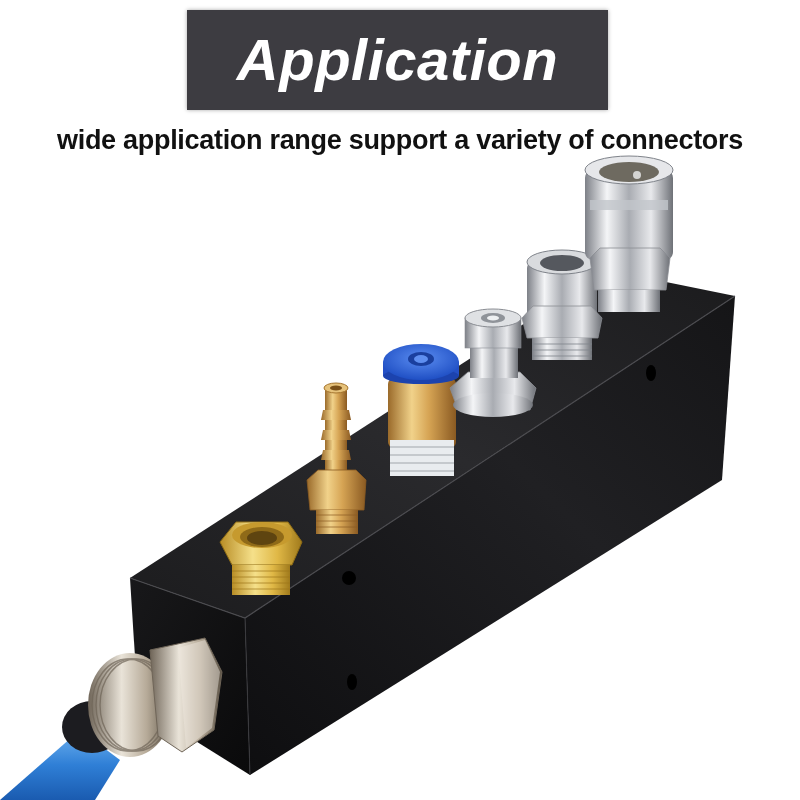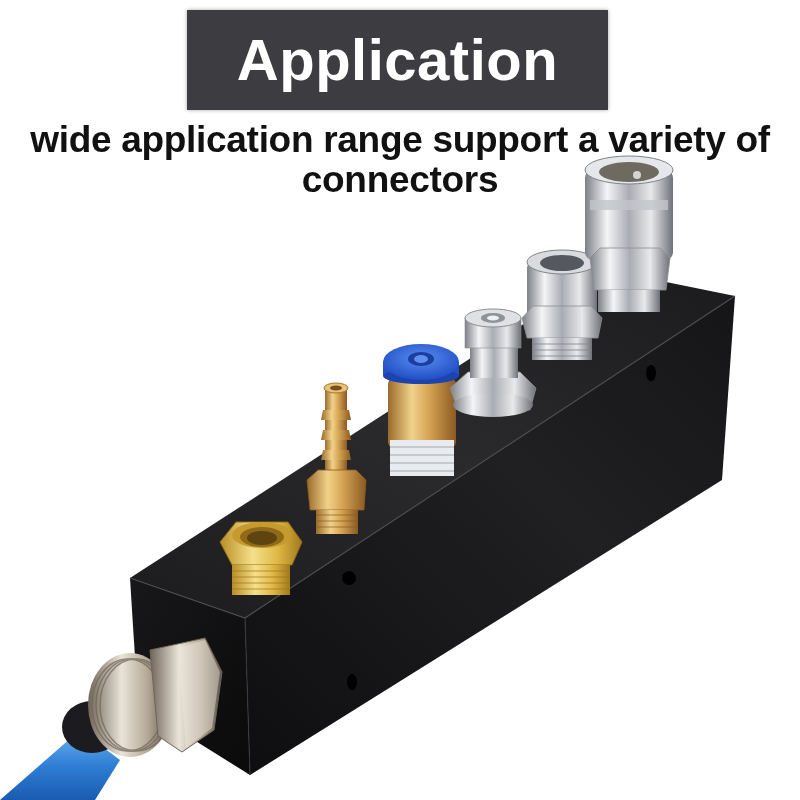--- a/index.html
+++ b/index.html
@@ -1,29 +1,29 @@
 <!DOCTYPE html>
 <html><head>
   <meta charset="utf-8">
   <style>
     html, body { margin: 0; padding: 0; background: #ffffff; }
     body { width: 800px; height: 800px; position: relative; overflow: hidden; font-family: "Liberation Sans", sans-serif; }
     .banner {
       position: absolute; left: 187px; top: 10px; width: 421px; height: 100px;
       background: #3d3c41;
       box-shadow: 0 0 4px rgba(0,0,0,0.35);
-      display: flex; align-items: center; justify-content: center;
+      display: flex; align-items: center; justify-content: center; font-style: italic;
     }
     .banner-title {
       color: #ffffff; font-family: "Liberation Sans", sans-serif; font-weight: bold;
       font-size: 58px; letter-spacing: 0.5px; line-height: 1;
     }
     .subtitle {
       position: absolute; left: 0; top: 120px; width: 800px; text-align: center;
-      font-family: "Liberation Sans", sans-serif; font-weight: bold; font-size: 37px;
+      font-family: "Liberation Sans", sans-serif; font-weight: bold; font-size: 27px;
       color: #111111; letter-spacing: -0.3px; line-height: 40px;
     }
     .scene { position: absolute; left: 0; top: 0; width: 800px; height: 800px; }
   </style>
 </head>
 <body>
 
 <div class="banner">
   <span class="banner-title">Application</span>
 </div>

